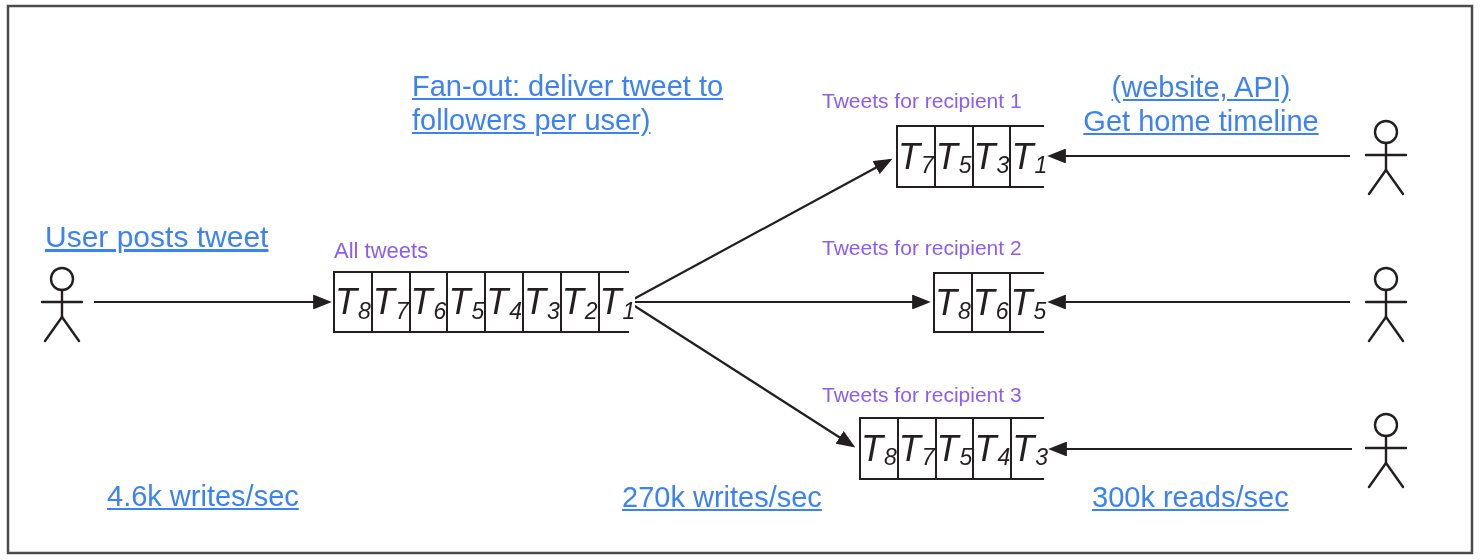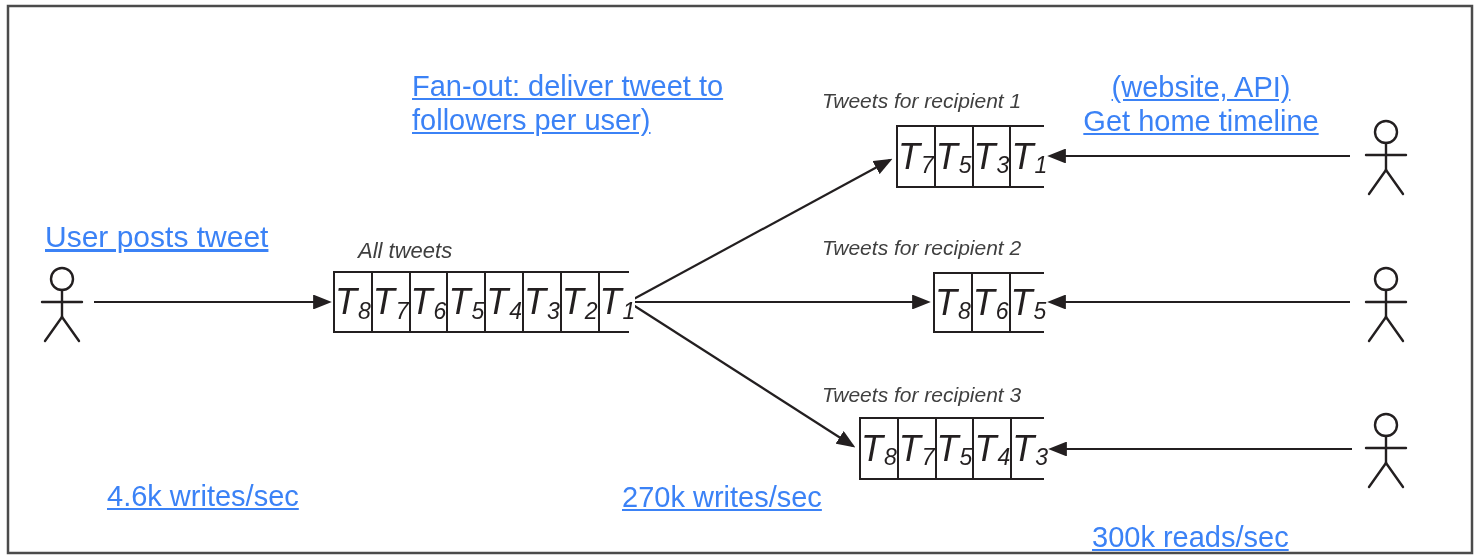--- a/index.html
+++ b/index.html
@@ -24,27 +24,26 @@
     font-size: 29px;
     line-height: 34px;
     color: #3b82f6;
     white-space: nowrap;
     text-decoration: underline;
   }
   .caption.big { font-size: 30px; text-align: center; }
   .center { text-align: center; }
   .qlabel {
     position: absolute;
-    font-style: italic;
     font-size: 21px;
     line-height: 24px;
-    color: #404040;
+    color: #8b5cf6;
     white-space: nowrap;
   }
-  .qlabel.all { font-size: 22px; margin-left: 24px; }
+  .qlabel.all { font-size: 22px; }
   .queue {
     position: absolute;
     display: flex;
     border: 2px solid #231f20;
     background: #ffffff;
   }
   .cell {
     flex: 1 1 0;
     display: flex;
     align-items: center;
@@ -131,21 +130,21 @@
     <div>followers per user)</div>
   </div>
 
   <div class="caption center" style="left:1070px; top:70px; width:262px;">
     <div>(website, API)</div>
     <div>Get home timeline</div>
   </div>
 
   <div class="caption" style="left:107px; top:479px;">4.6k writes/sec</div>
   <div class="caption" style="left:622px; top:480px;">270k writes/sec</div>
-  <div class="caption" style="left:1092px; top:480px;margin-top:40px;">300k reads/sec</div>
+  <div class="caption" style="left:1092px; top:480px;">300k reads/sec</div>
 
   <div class="qlabel all" style="left:334px; top:239px;">All tweets</div>
   <div class="qlabel" style="left:822px; top:89px;">Tweets for recipient 1</div>
   <div class="qlabel" style="left:822px; top:236px;">Tweets for recipient 2</div>
   <div class="qlabel" style="left:822px; top:383px;text-align:center;">Tweets for recipient 3</div>
 
   <div class="queue" style="left:333px; top:271px; width:296px; height:62px;">
     <div class="cell">
         <span class="t-base">T</span>
         <span class="t-sub">8</span>

